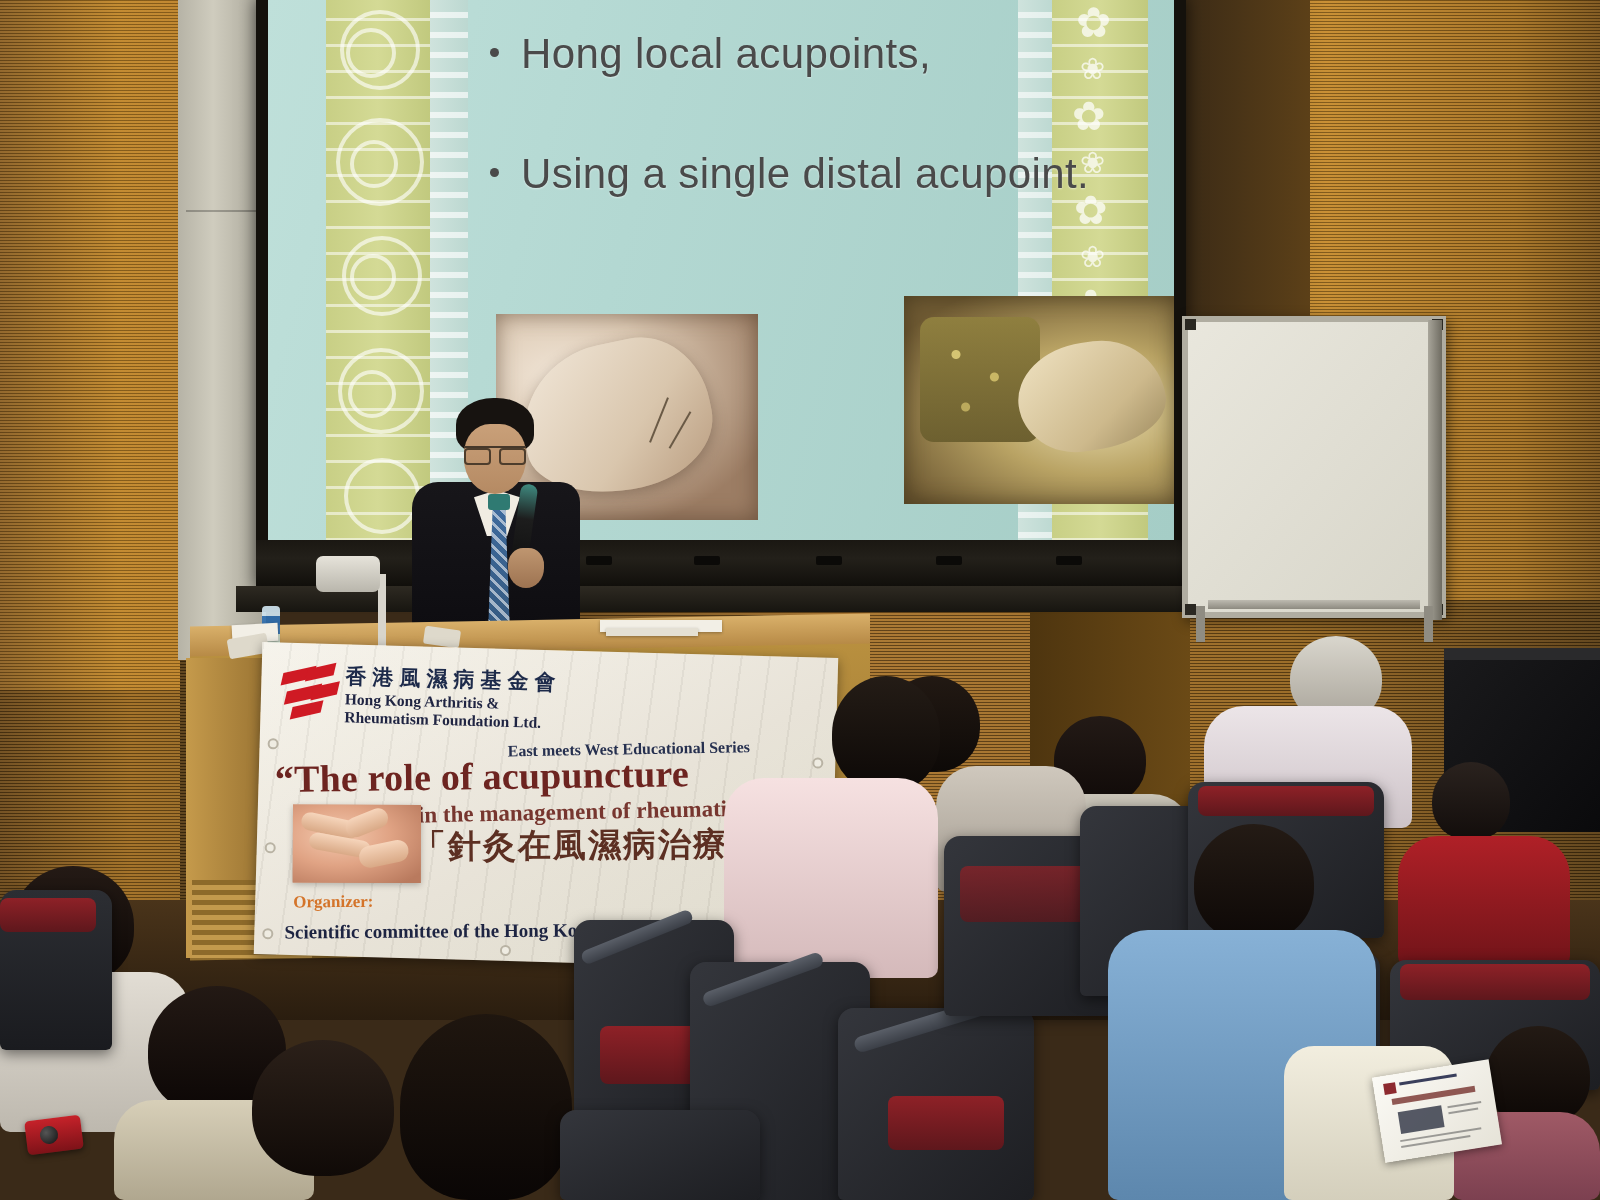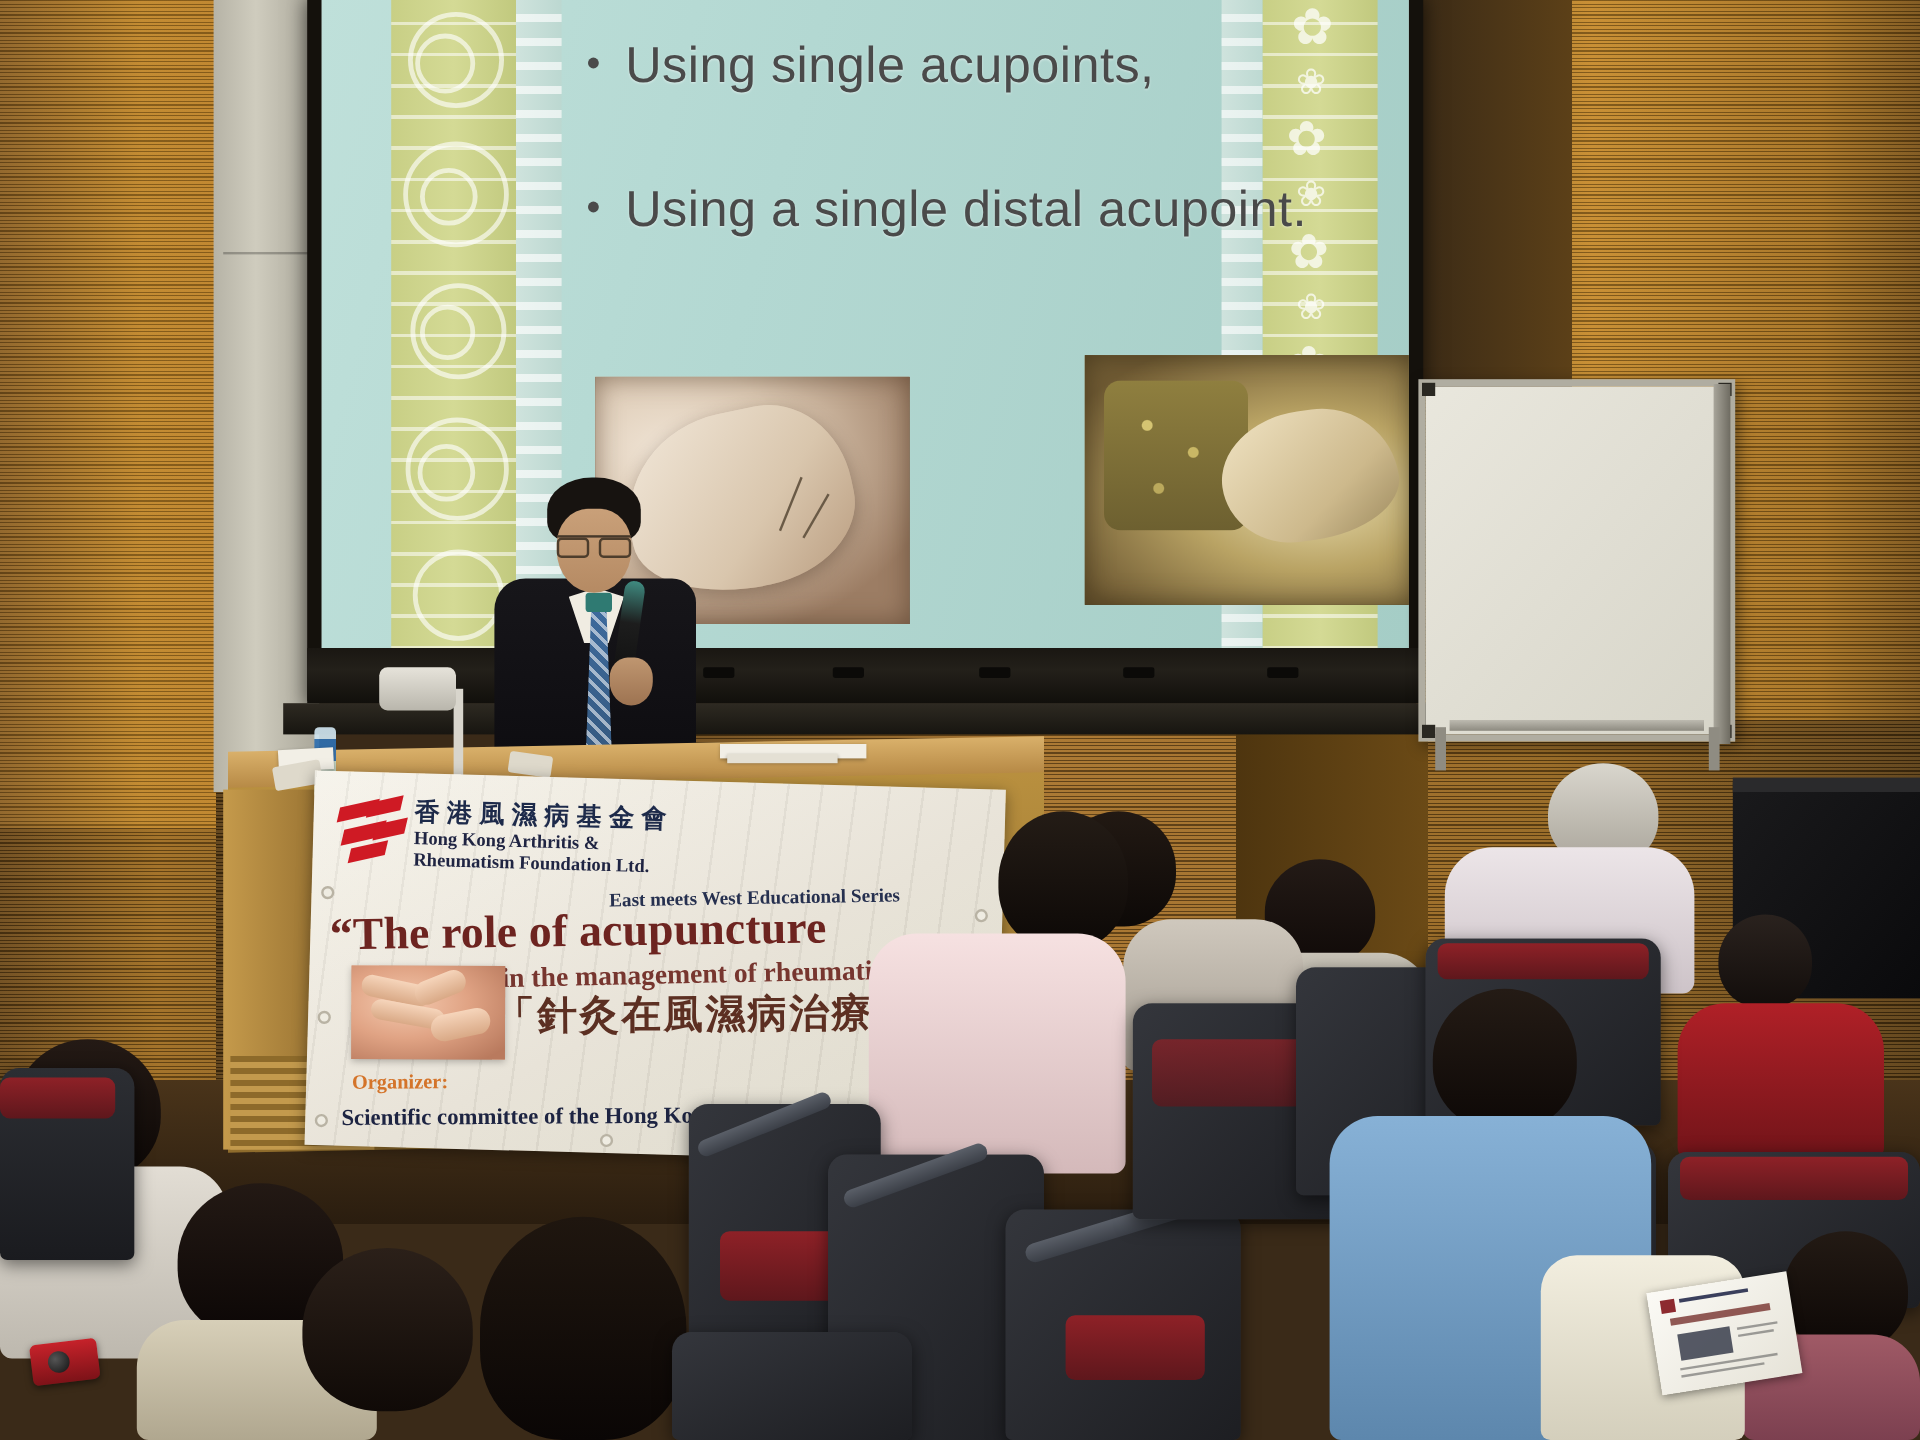--- a/index.html
+++ b/index.html
@@ -480,21 +480,21 @@
         <div class="leafy" style="left:22px;top:198px;font-size:40px;">✿</div>
         <div class="leafy" style="left:28px;top:250px;font-size:30px;">❀</div>
         <div class="leafy" style="left:22px;top:292px;font-size:40px;">✿</div>
         <div class="leafy" style="left:28px;top:344px;font-size:30px;">❀</div>
         <div class="leafy" style="left:22px;top:386px;font-size:40px;">✿</div>
         <div class="leafy" style="left:28px;top:438px;font-size:30px;">❀</div>
         <div class="leafy" style="left:22px;top:478px;font-size:40px;">✿</div>
       </div>
       <div class="orn-col" id="orn-right-b"></div>
 
-      <div class="bullet-line" id="bullet-1"><span class="dot"></span><span>Using single acupoints,</span></div>
+      <div class="bullet-line" id="bullet-1"><span class="dot"></span><span>Hong local acupoints,</span></div>
 
       <div class="bullet-line" id="bullet-2"><span class="dot"></span><span>Using a single distal acupoint.</span></div>
 
       <div class="abs" id="slide-photo-left">
         <div class="foot"></div>
         <div class="needle"></div>
         <div class="needle2"></div>
       </div>
 
       <div class="abs" id="slide-photo-right">

